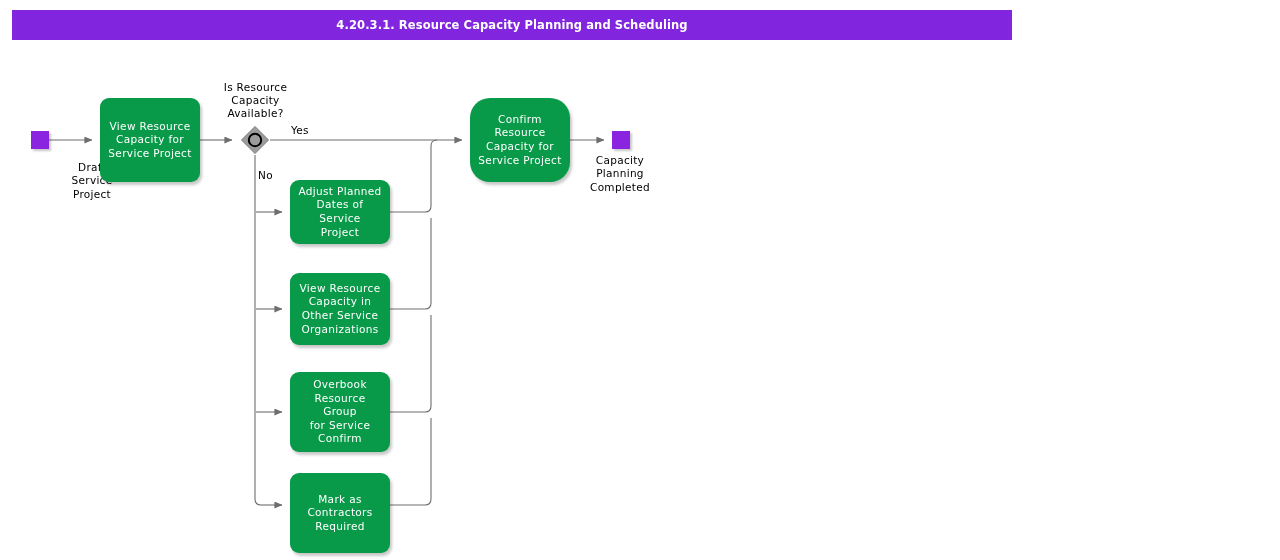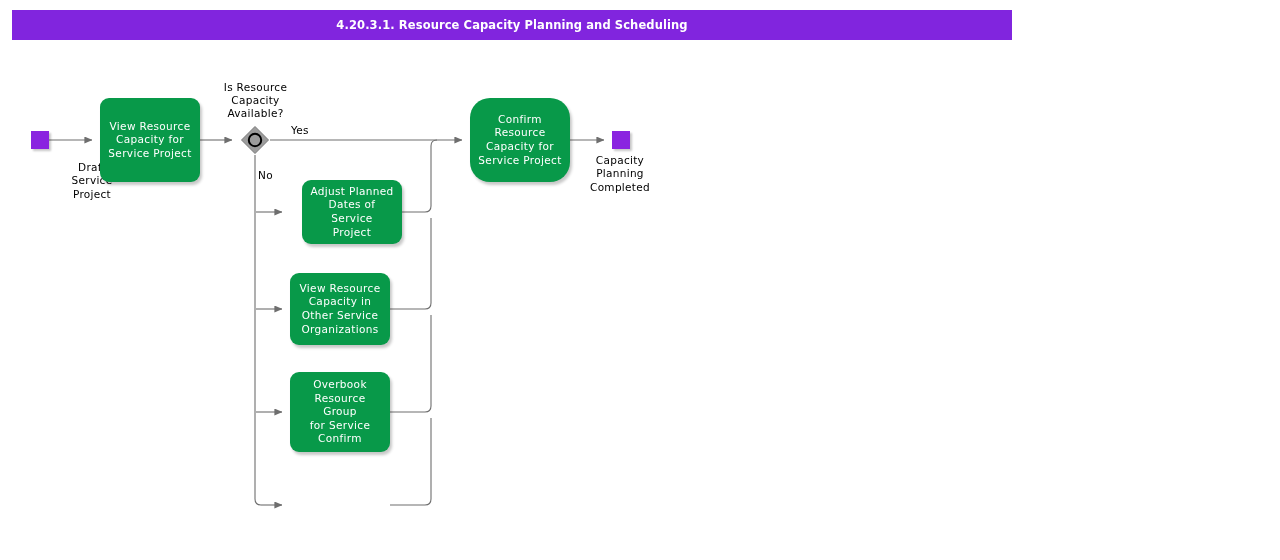--- a/index.html
+++ b/index.html
@@ -189,34 +189,39 @@
 Resource
 Capacity for
 Service Project</span>
   </div>
 
   <div class="event-node" style="left:612px; top:131px;"></div>
   <div class="event-label" style="left:580px; top:154px; width:80px;">Capacity
 Planning
 Completed</div>
 
-  <div class="task" style="left:290px; top:180px; width:100px; height:64px;margin-left:12px;">
+  <div class="task" style="left:290px; top:180px; width:100px; height:64px;">
     <span class="task-label">Adjust Planned
 Dates of Service
 Project</span>
   </div>
 
   <div class="task" style="left:290px; top:273px; width:100px; height:72px;">
     <span class="task-label">View Resource
 Capacity in
 Other Service
 Organizations</span>
   </div>
 
   <div class="task" style="left:290px; top:372px; width:100px; height:80px;">
     <span class="task-label">Overbook
 Resource Group
 for Service
 Confirm</span>
   </div>
 
+  <div class="task" style="left:290px; top:473px; width:100px; height:80px;">
+    <span class="task-label">Mark as
+Contractors
+Required</span>
+  </div>
 
 </div>
 
 </body></html>

